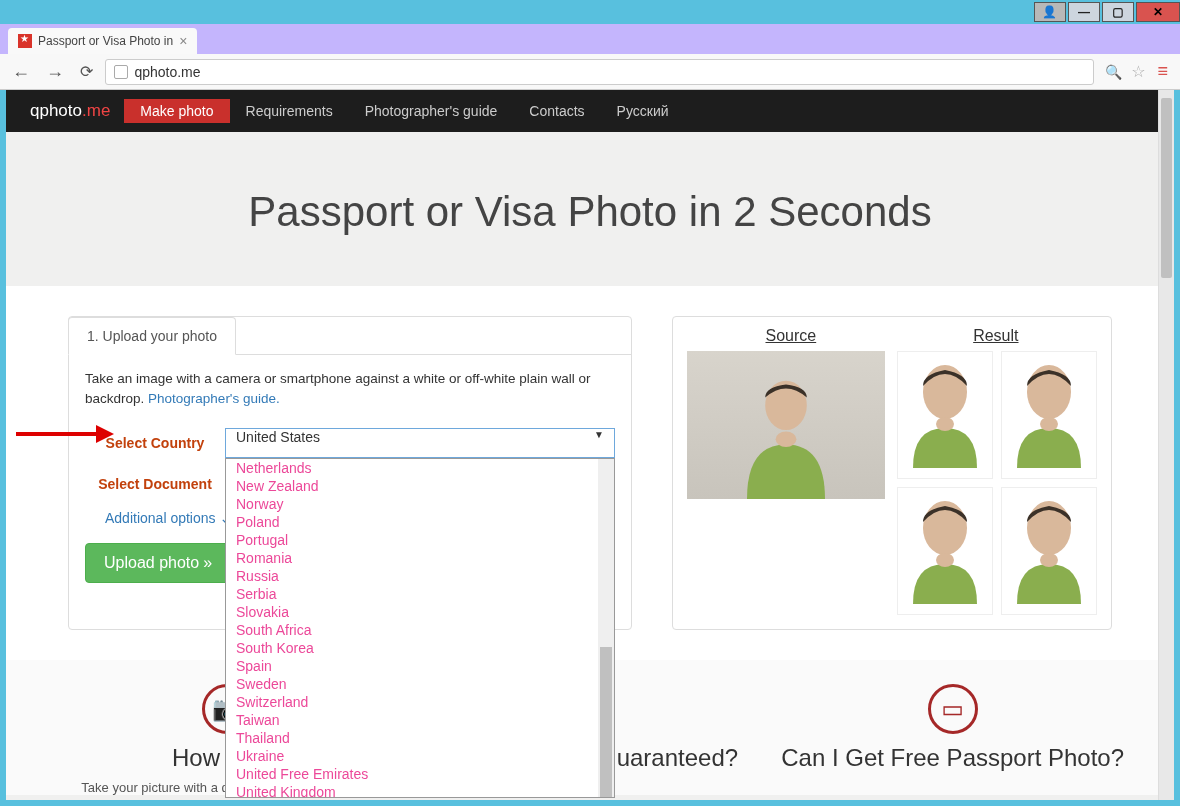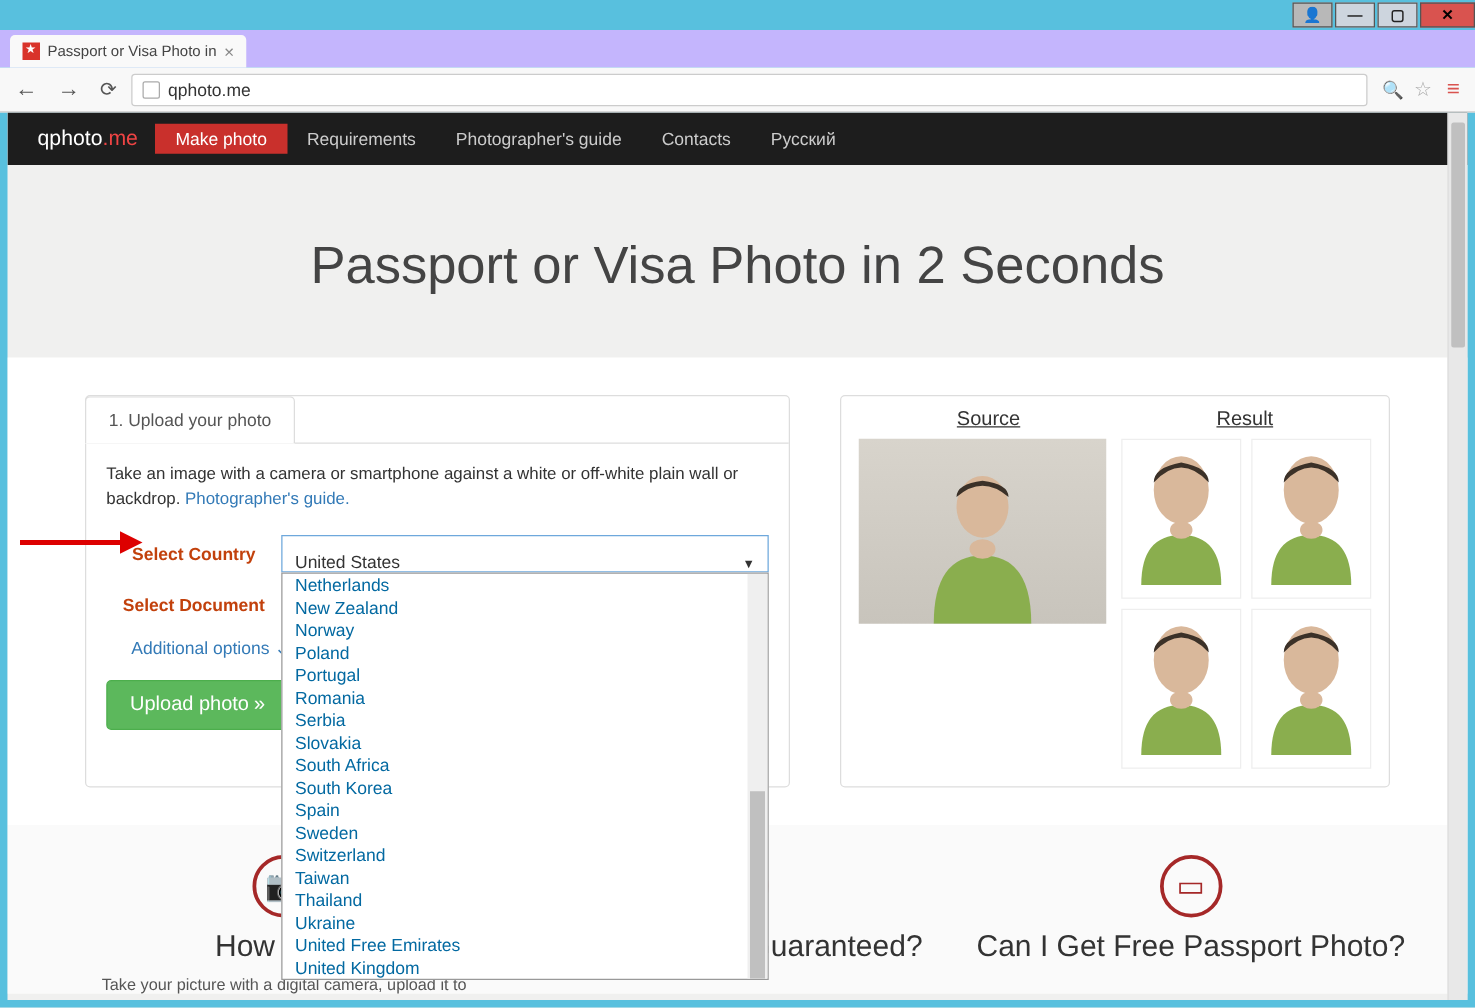--- a/index.html
+++ b/index.html
@@ -51,29 +51,29 @@
 
 .tab-header { border-bottom: 1px solid #ddd; }
 .tab-label { display: inline-block; padding: 10px 18px; font-size: 14px; border: 1px solid #ddd; border-bottom: 1px solid #fff; border-radius: 4px 4px 0 0; margin-left: -1px; margin-bottom: -1px; background: #fff; color: #555; }
 
 .panel-body { padding: 14px 16px; }
 .desc { font-size: 13.5px; color: #333; line-height: 1.5; }
 .link { color: #337ab7; }
 
 .form-row { display: flex; align-items: center; margin-top: 18px; }
 .form-label { width: 140px; font-weight: bold; font-size: 14px; color: #c2410c; text-align: center; }
-.select-box { flex: 1; height: 30px; border: 1px solid #6ea8dc; background: #fff; padding: 0 10px; display: flex; align-items: flex-end; justify-content: space-between; font-size: 14px; color: #333; position: relative; }
+.select-box { flex: 1; height: 30px; border: 1px solid #6ea8dc; background: #fff; padding: 0 10px; display: flex; align-items: flex-start; justify-content: space-between; font-size: 14px; color: #333; position: relative; }
 .caret { font-size: 10px; }
 .addl { color: #337ab7; font-size: 14px; padding: 18px 0 0 20px; display: inline-flex; align-items: center; gap: 4px; }
 
 .upload-btn { margin: 16px 0 8px 0; background: #5cb85c; border: 1px solid #4cae4c; color: #fff; padding: 10px 18px; font-size: 16px; border-radius: 4px; display: inline-flex; align-items: center; gap: 4px; }
 
 
 .dropdown { position: absolute; top: 29px; left: -1px; right: -1px; background: #fff; border: 1px solid #999; max-height: 340px; overflow-y: hidden; z-index: 100; }
-.dropdown-item { padding: 1px 10px; font-size: 14px; color: #0369a1; }
+.dropdown-item { padding: 1px 10px; font-size: 14px; color: #ec4899; }
 .dd-scroll { position: absolute; right: 0; top: 0; bottom: 0; width: 16px; background: #efefef; }
 .dd-thumb { position: absolute; bottom: 0; left: 2px; right: 2px; height: 150px; background: #c0c0c0; }
 
 
 .arrow { position: absolute; left: 16px; top: 419px; z-index: 50; }
 
 
 .img-labels { display: flex; justify-content: space-around; font-size: 16px; color: #333; margin-bottom: 6px; text-decoration: underline; }
 .img-grid { display: flex; gap: 12px; }
 .source-img { width: 198px; height: 148px; background: linear-gradient(180deg, #d8d4cc 0%, #c8c4bc 100%); position: relative; display: flex; align-items: flex-end; justify-content: center; }
@@ -159,20 +159,21 @@
             <div class="dropdown" id="country-dropdown">
               <div class="dd-scroll">
                   <div class="dd-thumb"></div>
                 </div>
             <div class="dropdown-item">Netherlands</div>
                 <div class="dropdown-item">New Zealand</div>
                 <div class="dropdown-item">Norway</div>
                 <div class="dropdown-item">Poland</div>
                 <div class="dropdown-item">Portugal</div>
                 <div class="dropdown-item">Romania</div>
+                <div class="dropdown-item">Russia</div>
                 <div class="dropdown-item">Serbia</div>
                 <div class="dropdown-item">Slovakia</div>
                 <div class="dropdown-item">South Africa</div>
                 <div class="dropdown-item">South Korea</div>
                 <div class="dropdown-item">Spain</div>
                 <div class="dropdown-item">Sweden</div>
                 <div class="dropdown-item">Switzerland</div>
                 <div class="dropdown-item">Taiwan</div>
                 <div class="dropdown-item">Thailand</div>
                 <div class="dropdown-item">Ukraine</div>

